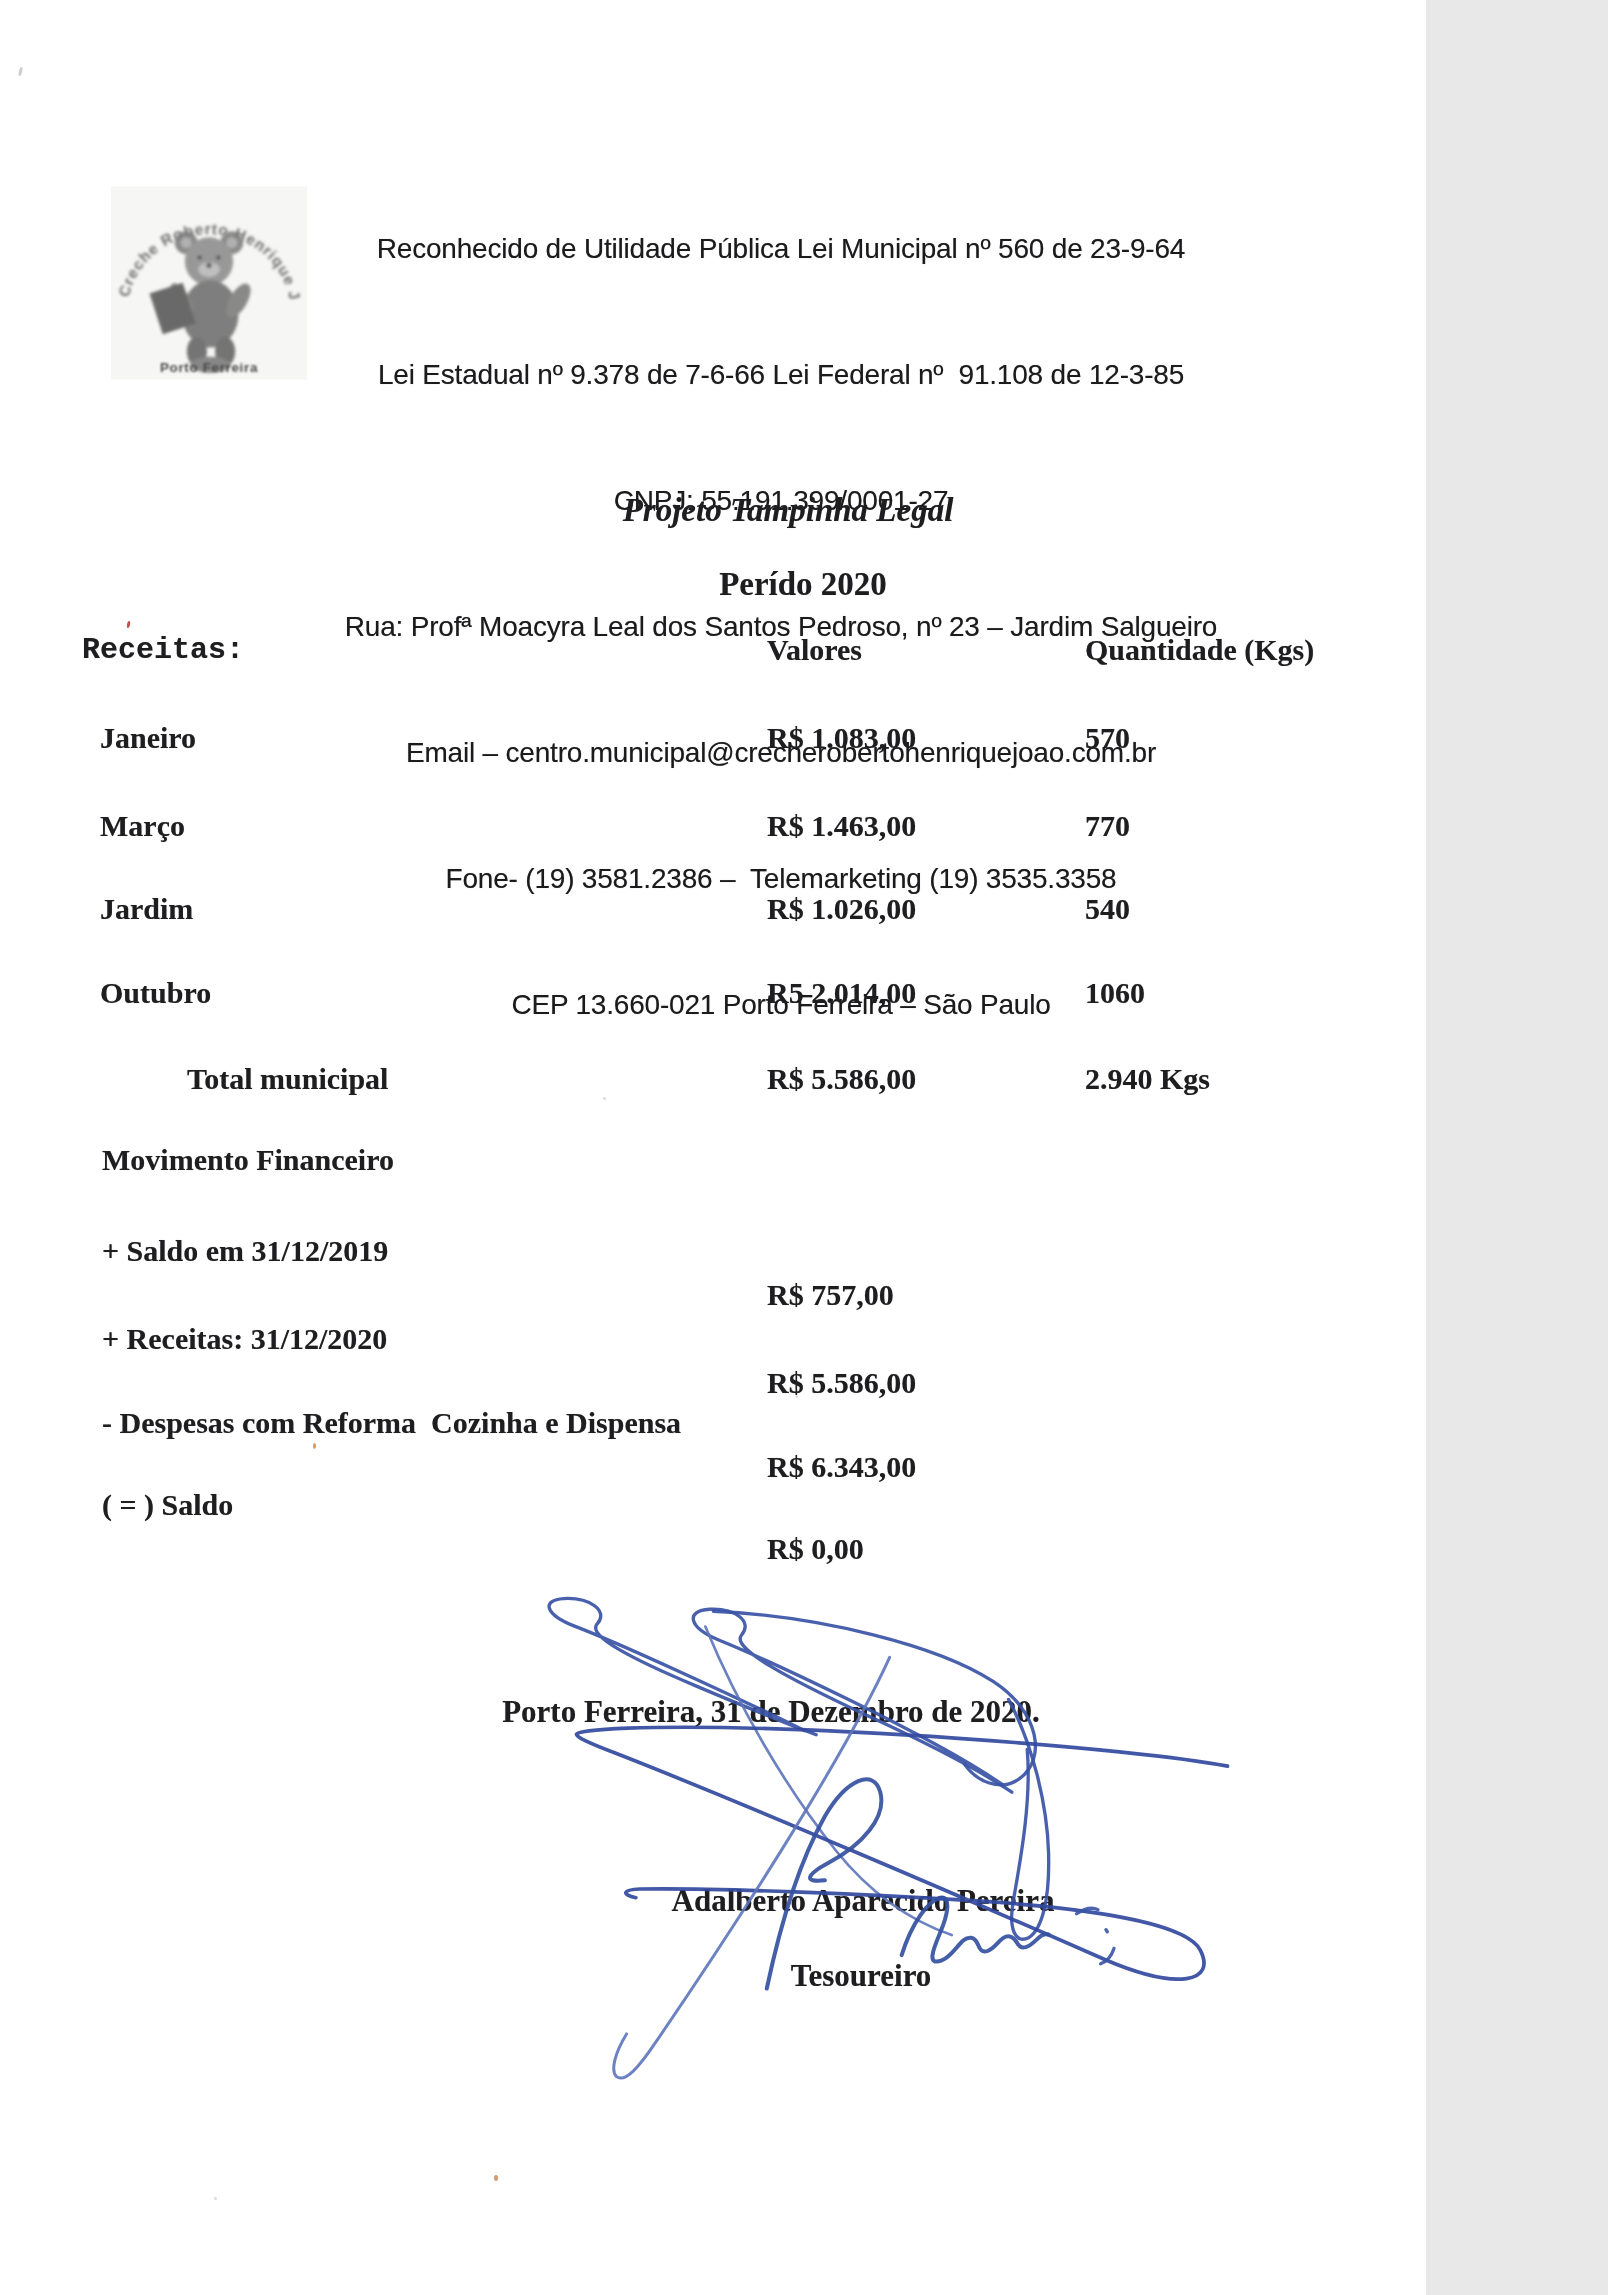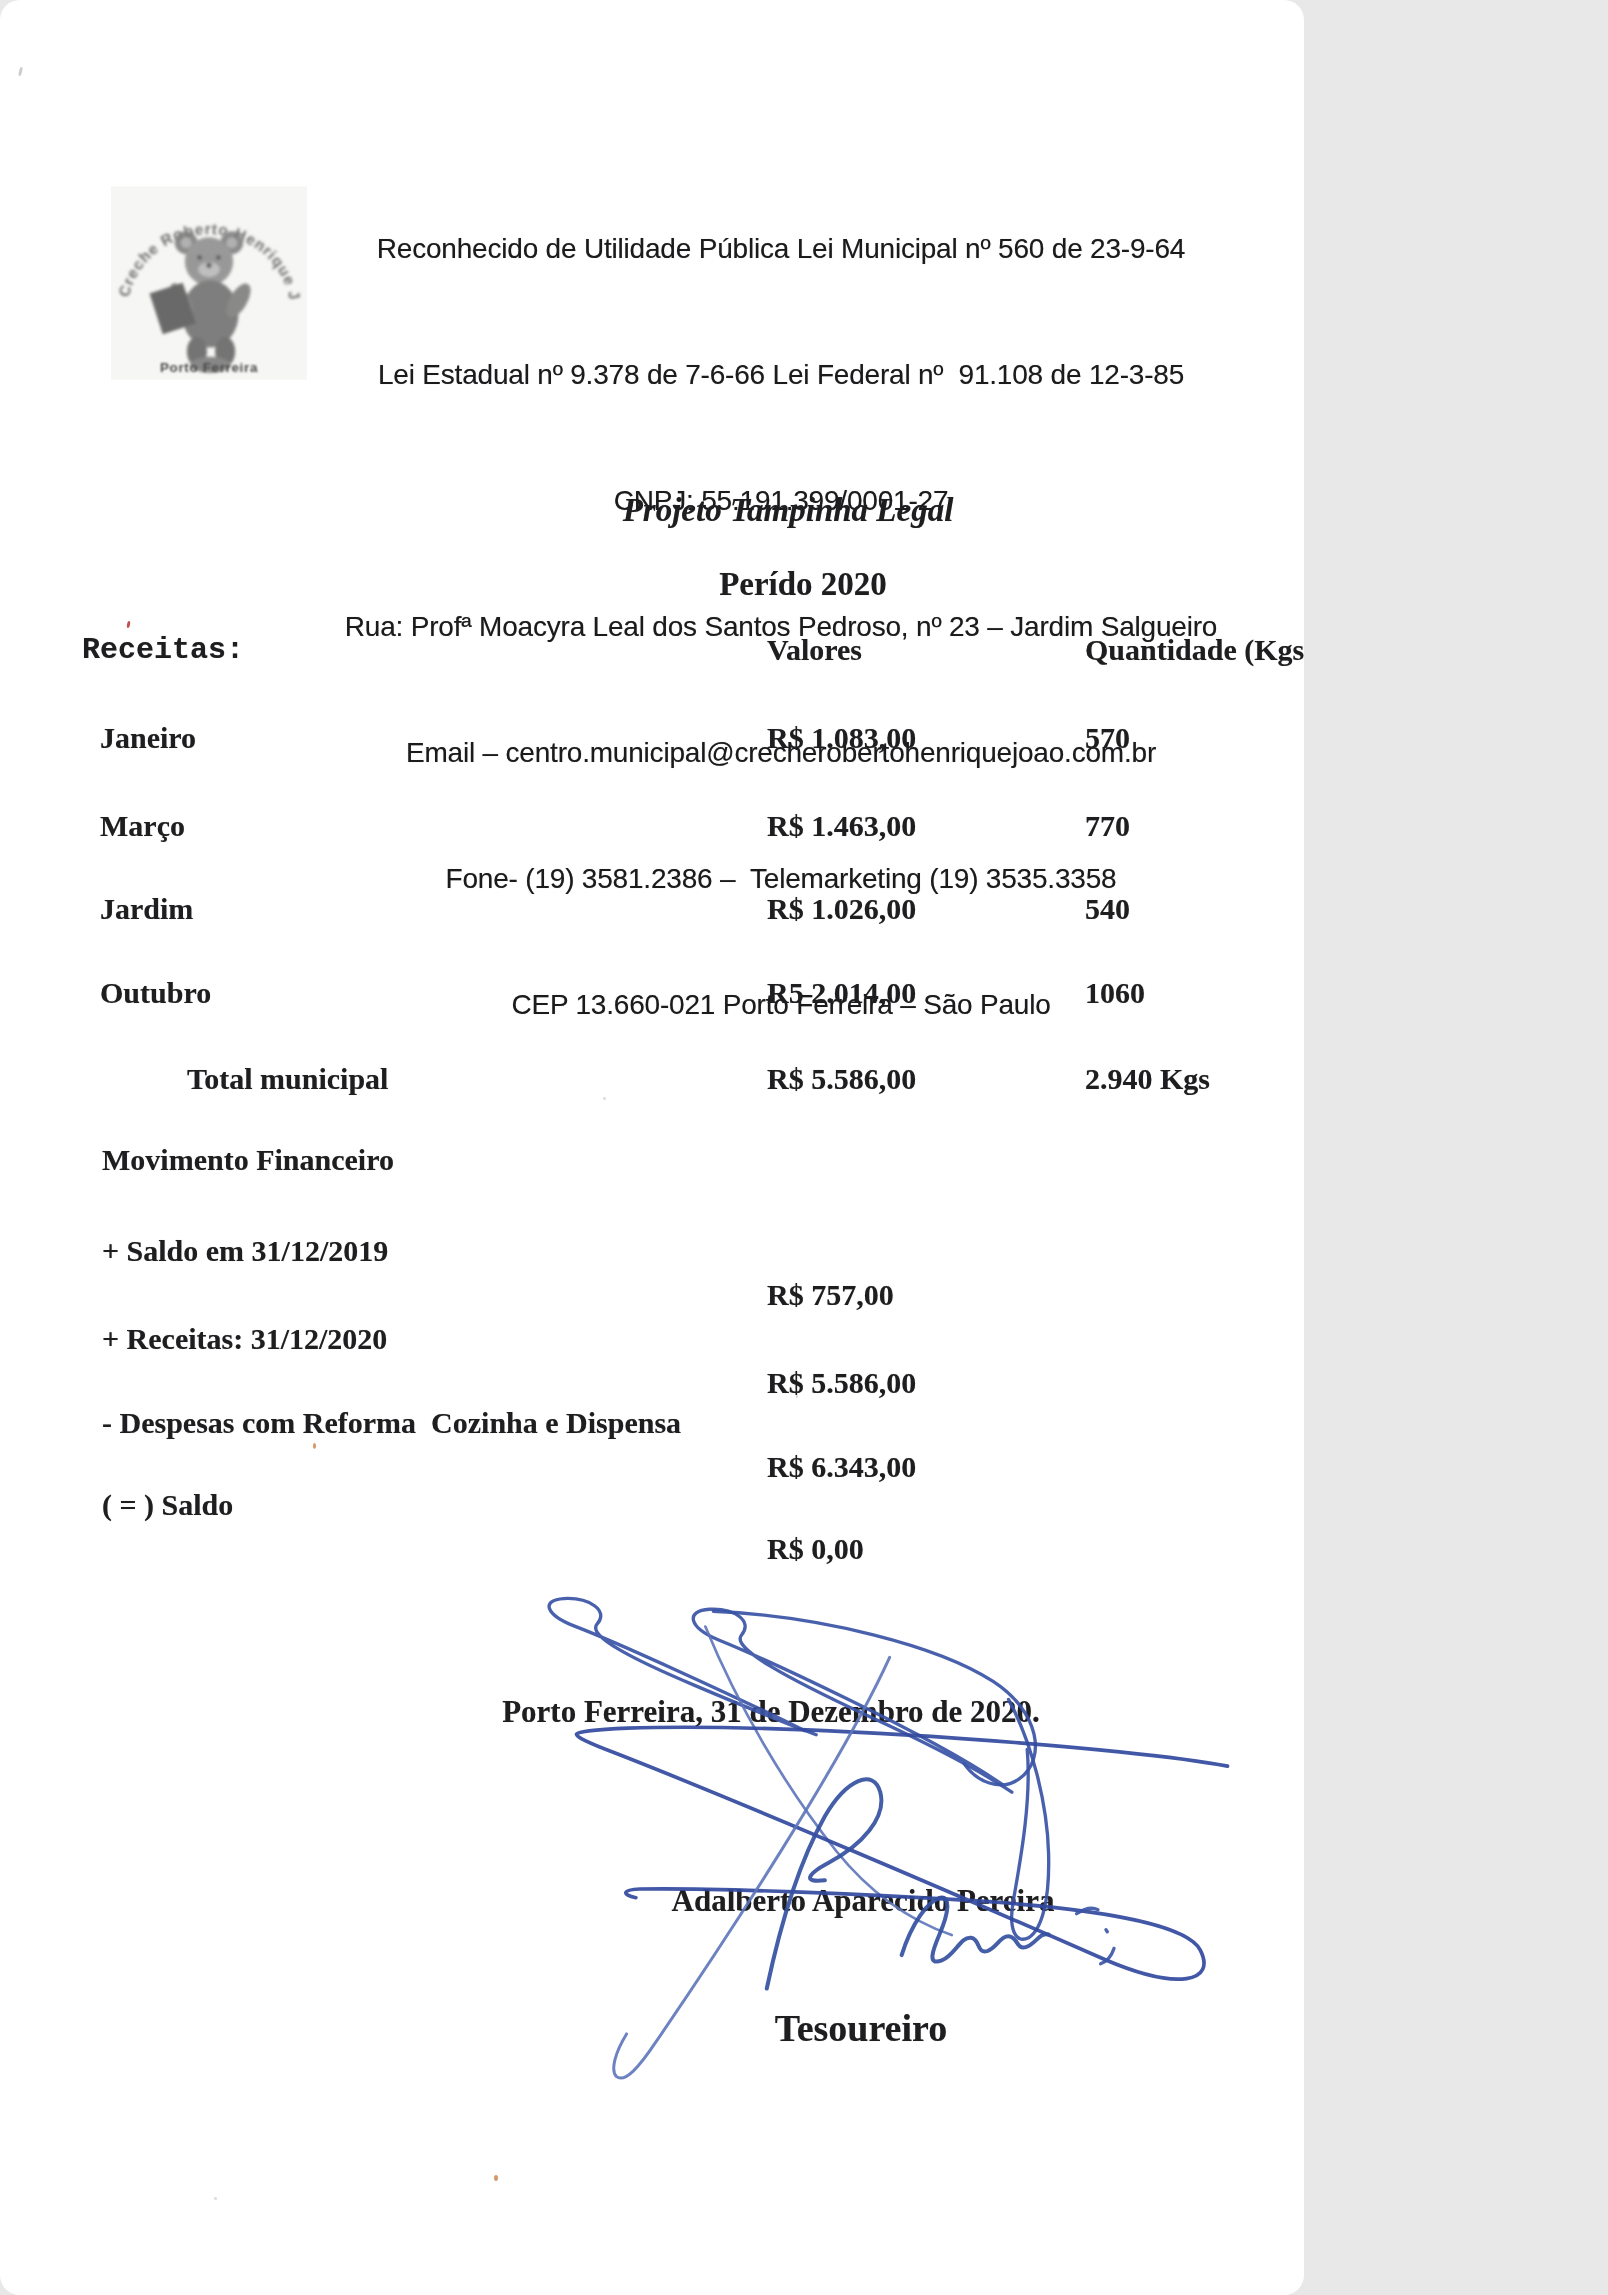--- a/index.html
+++ b/index.html
@@ -1,23 +1,22 @@
 <!DOCTYPE html>
 <html style="font-size:10.7px"><head>
 <meta charset="utf-8">
 <style>
   html,body{margin:0;padding:0;background:#e8e8e8;}
   .page{
     position:relative;
-    width:1304px;height:2295px;
+    width:1426px;height:2295px;
     background:#ffffff;
     overflow:hidden;
     font-family:"Liberation Serif",serif;
     color:#1e1e20;
-    border-radius:20px;
   }
   .ink{color:#1e1e20;text-shadow:0 0 0.7px rgba(40,40,40,.45);font-weight:bold;}
 
   
   .hdr{
     position:absolute;top:144px;left:781px;transform:translateX(-50%);
     text-align:center;
     font-family:"Liberation Sans",sans-serif;
     font-size:28px;line-height:42px;
     letter-spacing:-0.2px;
@@ -55,21 +54,21 @@
   .dateline{
     position:absolute;top:1694px;left:771px;transform:translateX(-50%);
     font-size:31px;white-space:pre;
   }
   .signer{
     position:absolute;top:1883px;left:863px;transform:translateX(-50%);
     font-size:31px;white-space:pre;
   }
   .role{
     position:absolute;top:1958px;left:861px;transform:translateX(-50%);
-    font-size:38px;white-space:pre;margin-top:48px;
+    font-size:31px;white-space:pre;
   }
 
   .sig-svg,.logo-svg{position:absolute;}
   .sig-svg{left:0;top:0;}
   .logo-svg{left:111px;top:186px;}
 
   
   .speck{position:absolute;border-radius:50%;}
 </style>
 </head>

